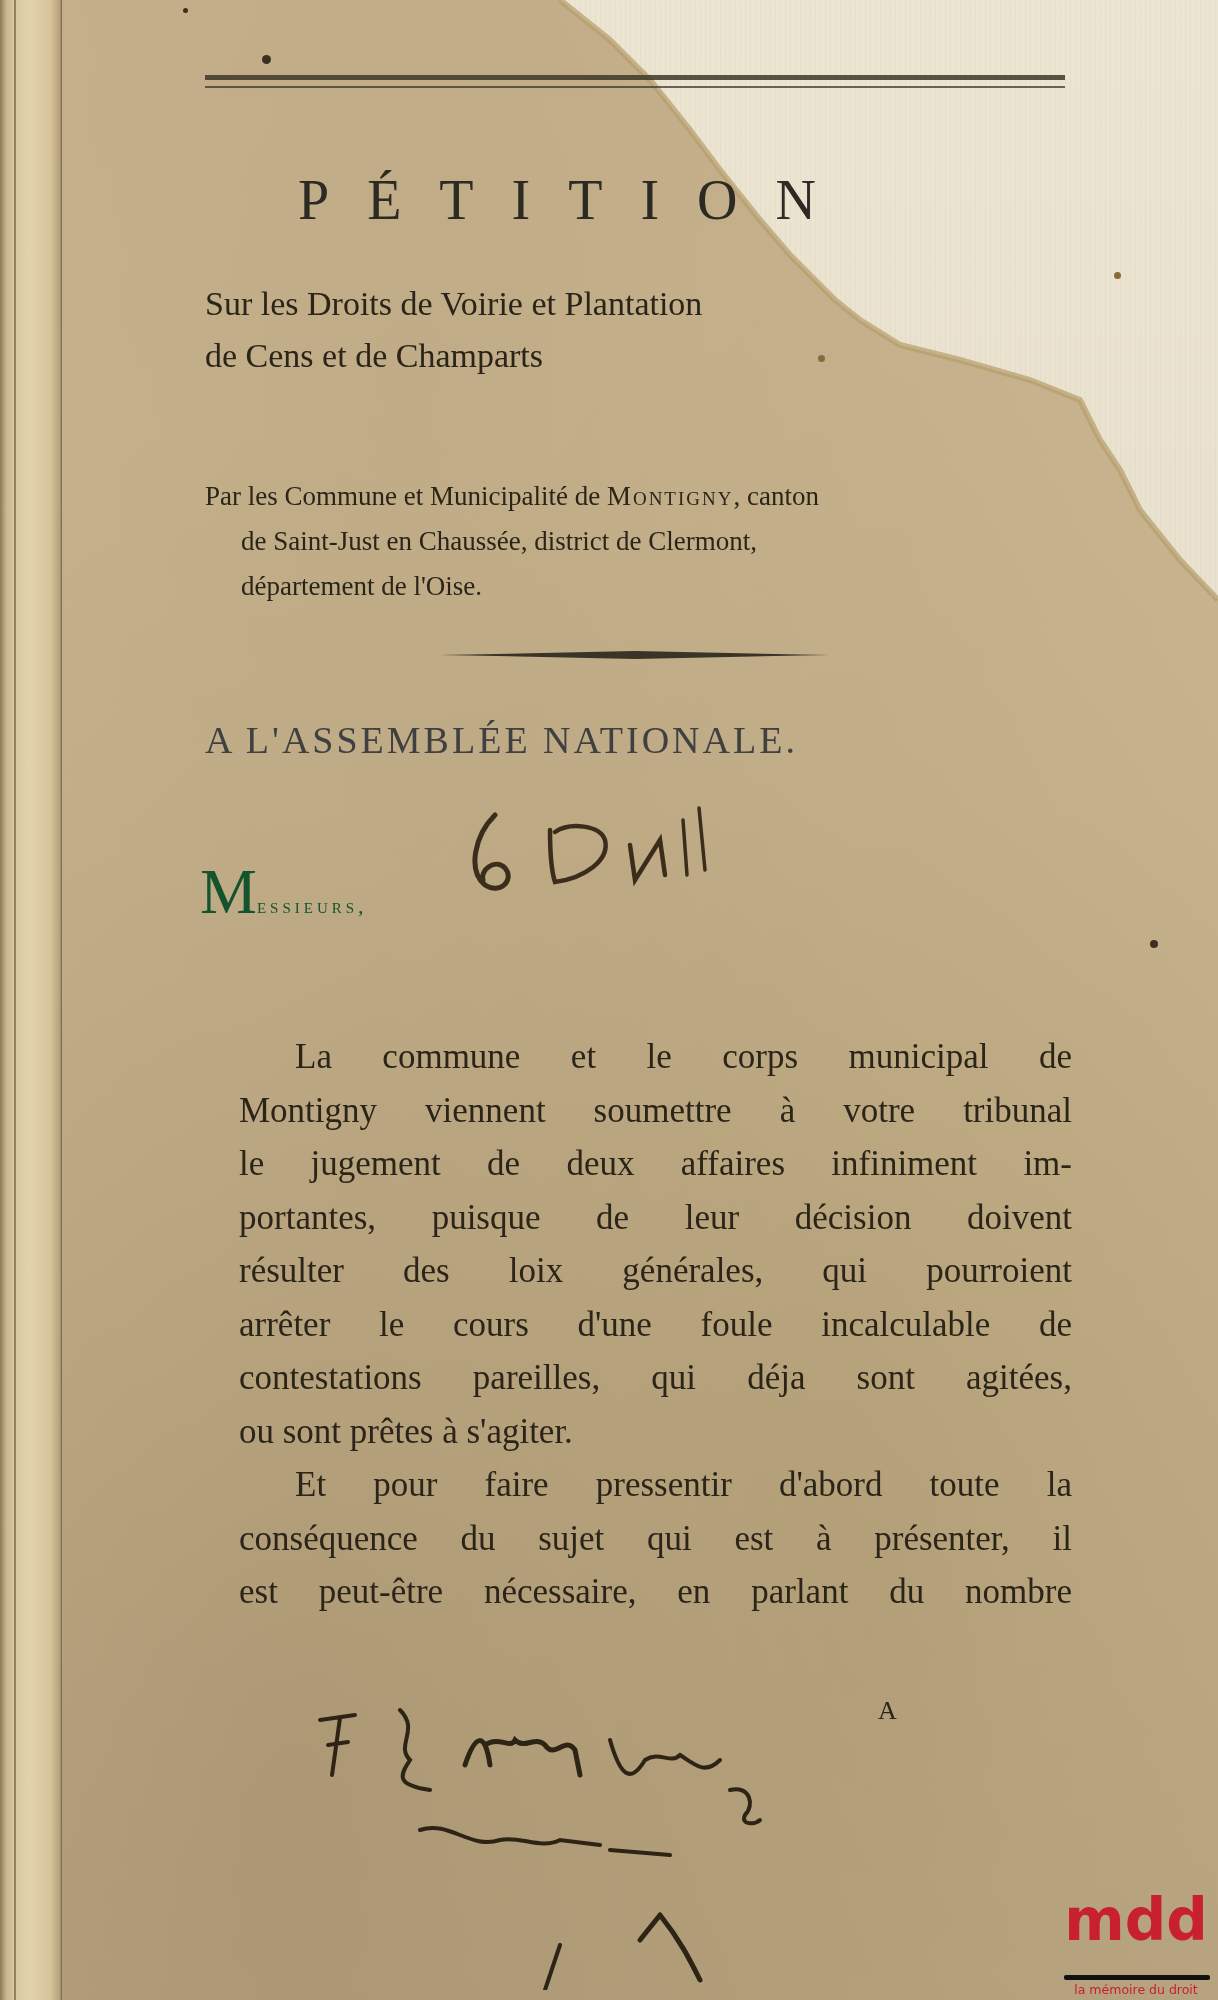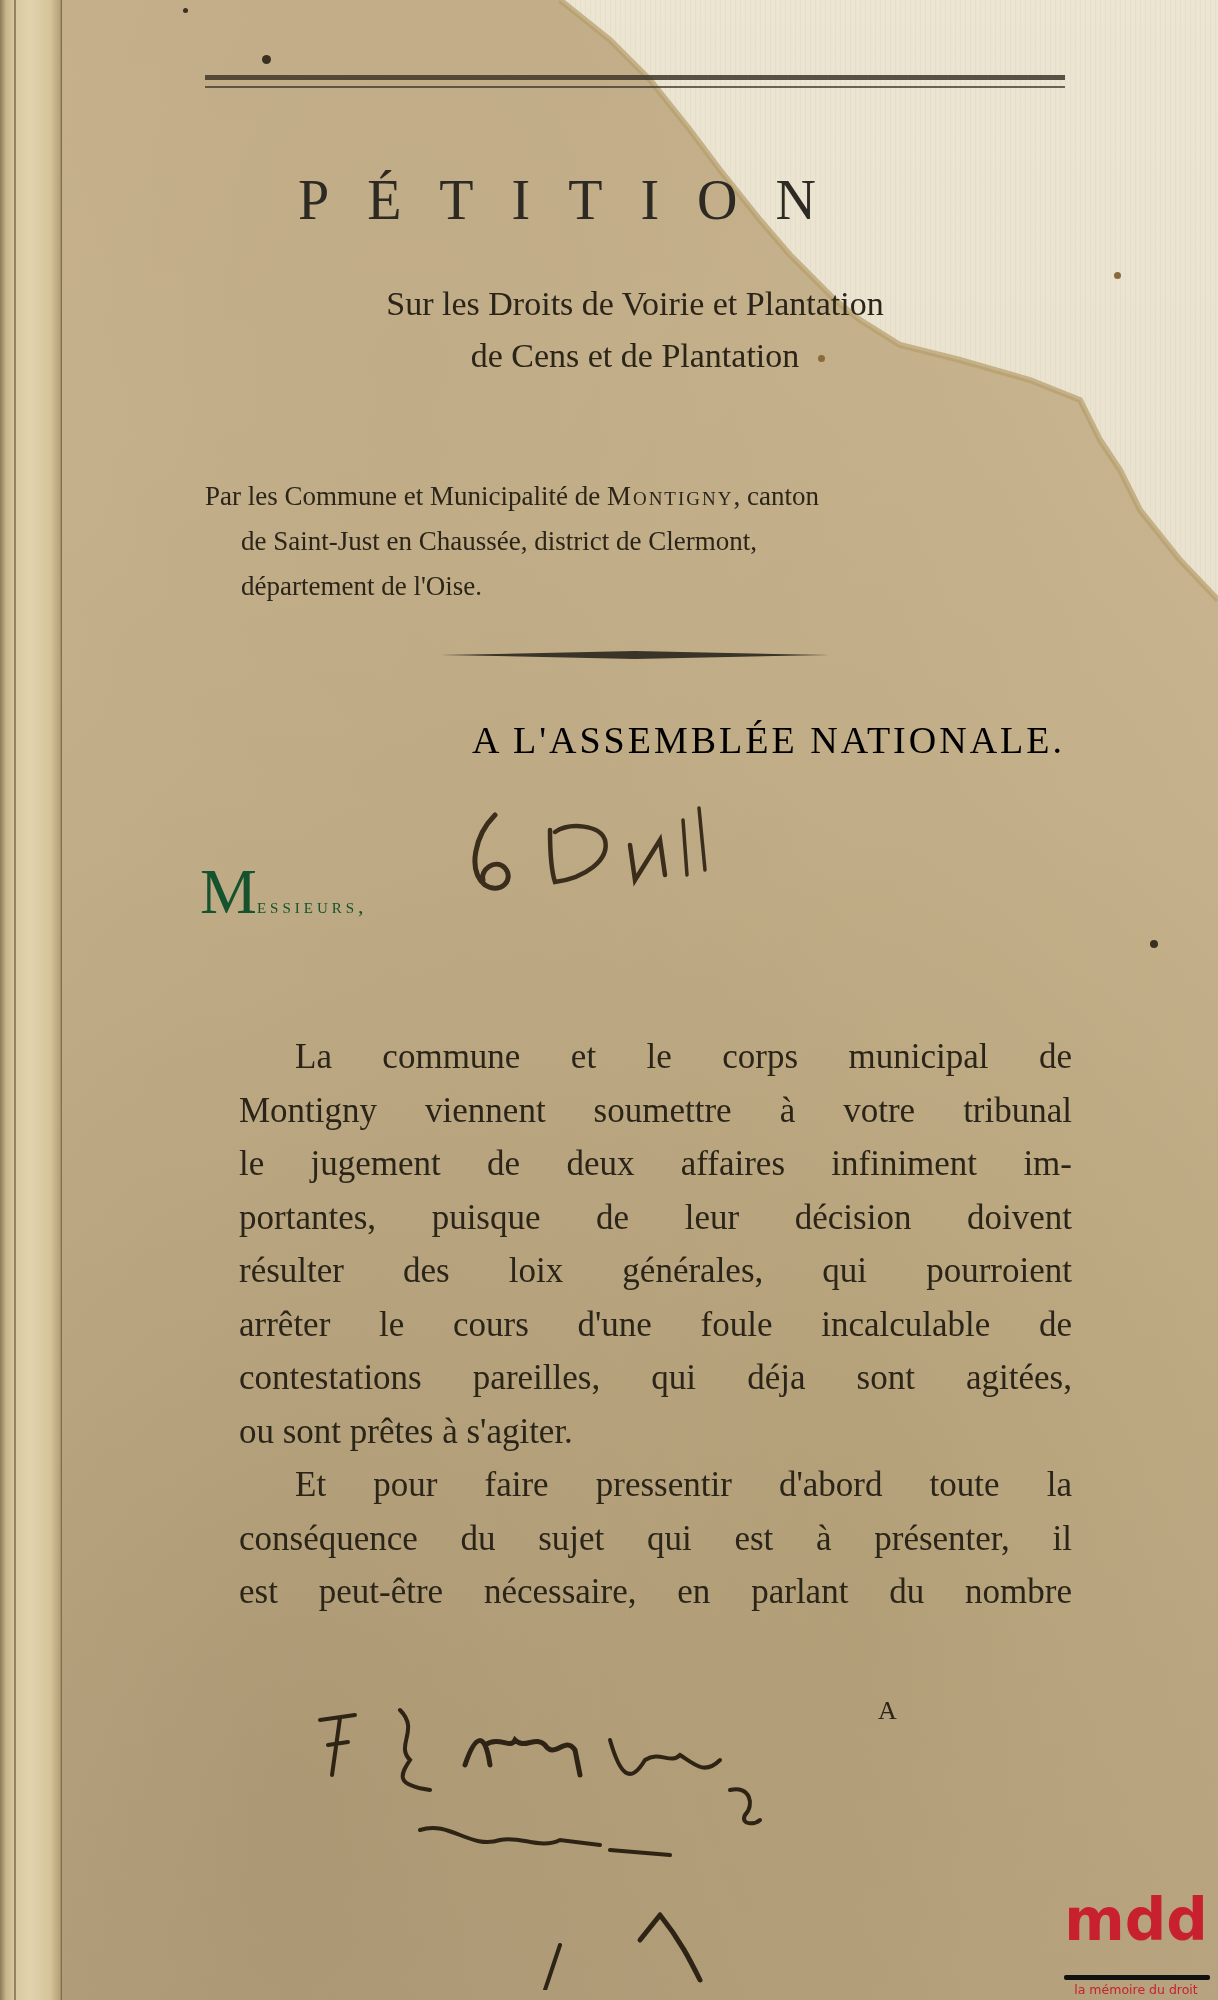--- a/index.html
+++ b/index.html
@@ -91,21 +91,21 @@
       color: #2d2a24;
       margin: 8px;
     }
     .subtitle {
       position: absolute;
       left: 205px;
       top: 278px;
       width: 860px;
       font-size: 34px;
       line-height: 52px;
-      text-align: center;
+      text-align: left;
       color: #2b2519;
     }
     .byline {
       position: absolute;
       left: 205px;
       top: 438px;
       width: 860px;
       font-size: 27px;
       line-height: 45px;
       color: #2b2519;
@@ -122,24 +122,24 @@
       left: 440px;
       top: 650px;
       width: 390px;
       height: 10px;
     }
     .addressee {
       position: absolute;
       left: 205px;
       top: 718px;
       width: 860px;
-      text-align: right;
+      text-align: left;
       font-size: 38px;
       letter-spacing: 3px;
-      color: #000000;
+      color: #404040;
       margin: 0;
       font-weight: normal;
     }
     .handwritten-mark {
       position: absolute;
       left: 455px;
       top: 800px;
       width: 360px;
       height: 100px;
     }
@@ -249,21 +249,21 @@
 
 <div class="rule-double" style="top:75px;">
   <div class="thick"></div>
   <div class="thin"></div>
 </div>
 
 <h1 class="title">PÉTITION</h1>
 
 <div class="subtitle">
   <div>Sur les Droits de Voirie et Plantation</div>
-  <div>de Cens et de Plantation</div>
+  <div>de Cens et de Champarts</div>
 </div>
 
 <div class="byline">
   <span class="line1"><span>Par les Commune et Municipalité de </span><span class="smallcaps">Montigny</span><span>, canton</span></span>
   <span class="indent">de Saint-Just en Chaussée, district de Clermont,</span>
   <span class="indent">département de l'Oise.</span>
 </div>
 
 <svg class="ornament" viewBox="0 0 390 10" preserveAspectRatio="none">
   <path d="M0,5 L30,4.5 L195,1 L360,4.5 L390,5 L360,5.5 L195,9 L30,5.5 Z" fill="#3a3428"></path>

